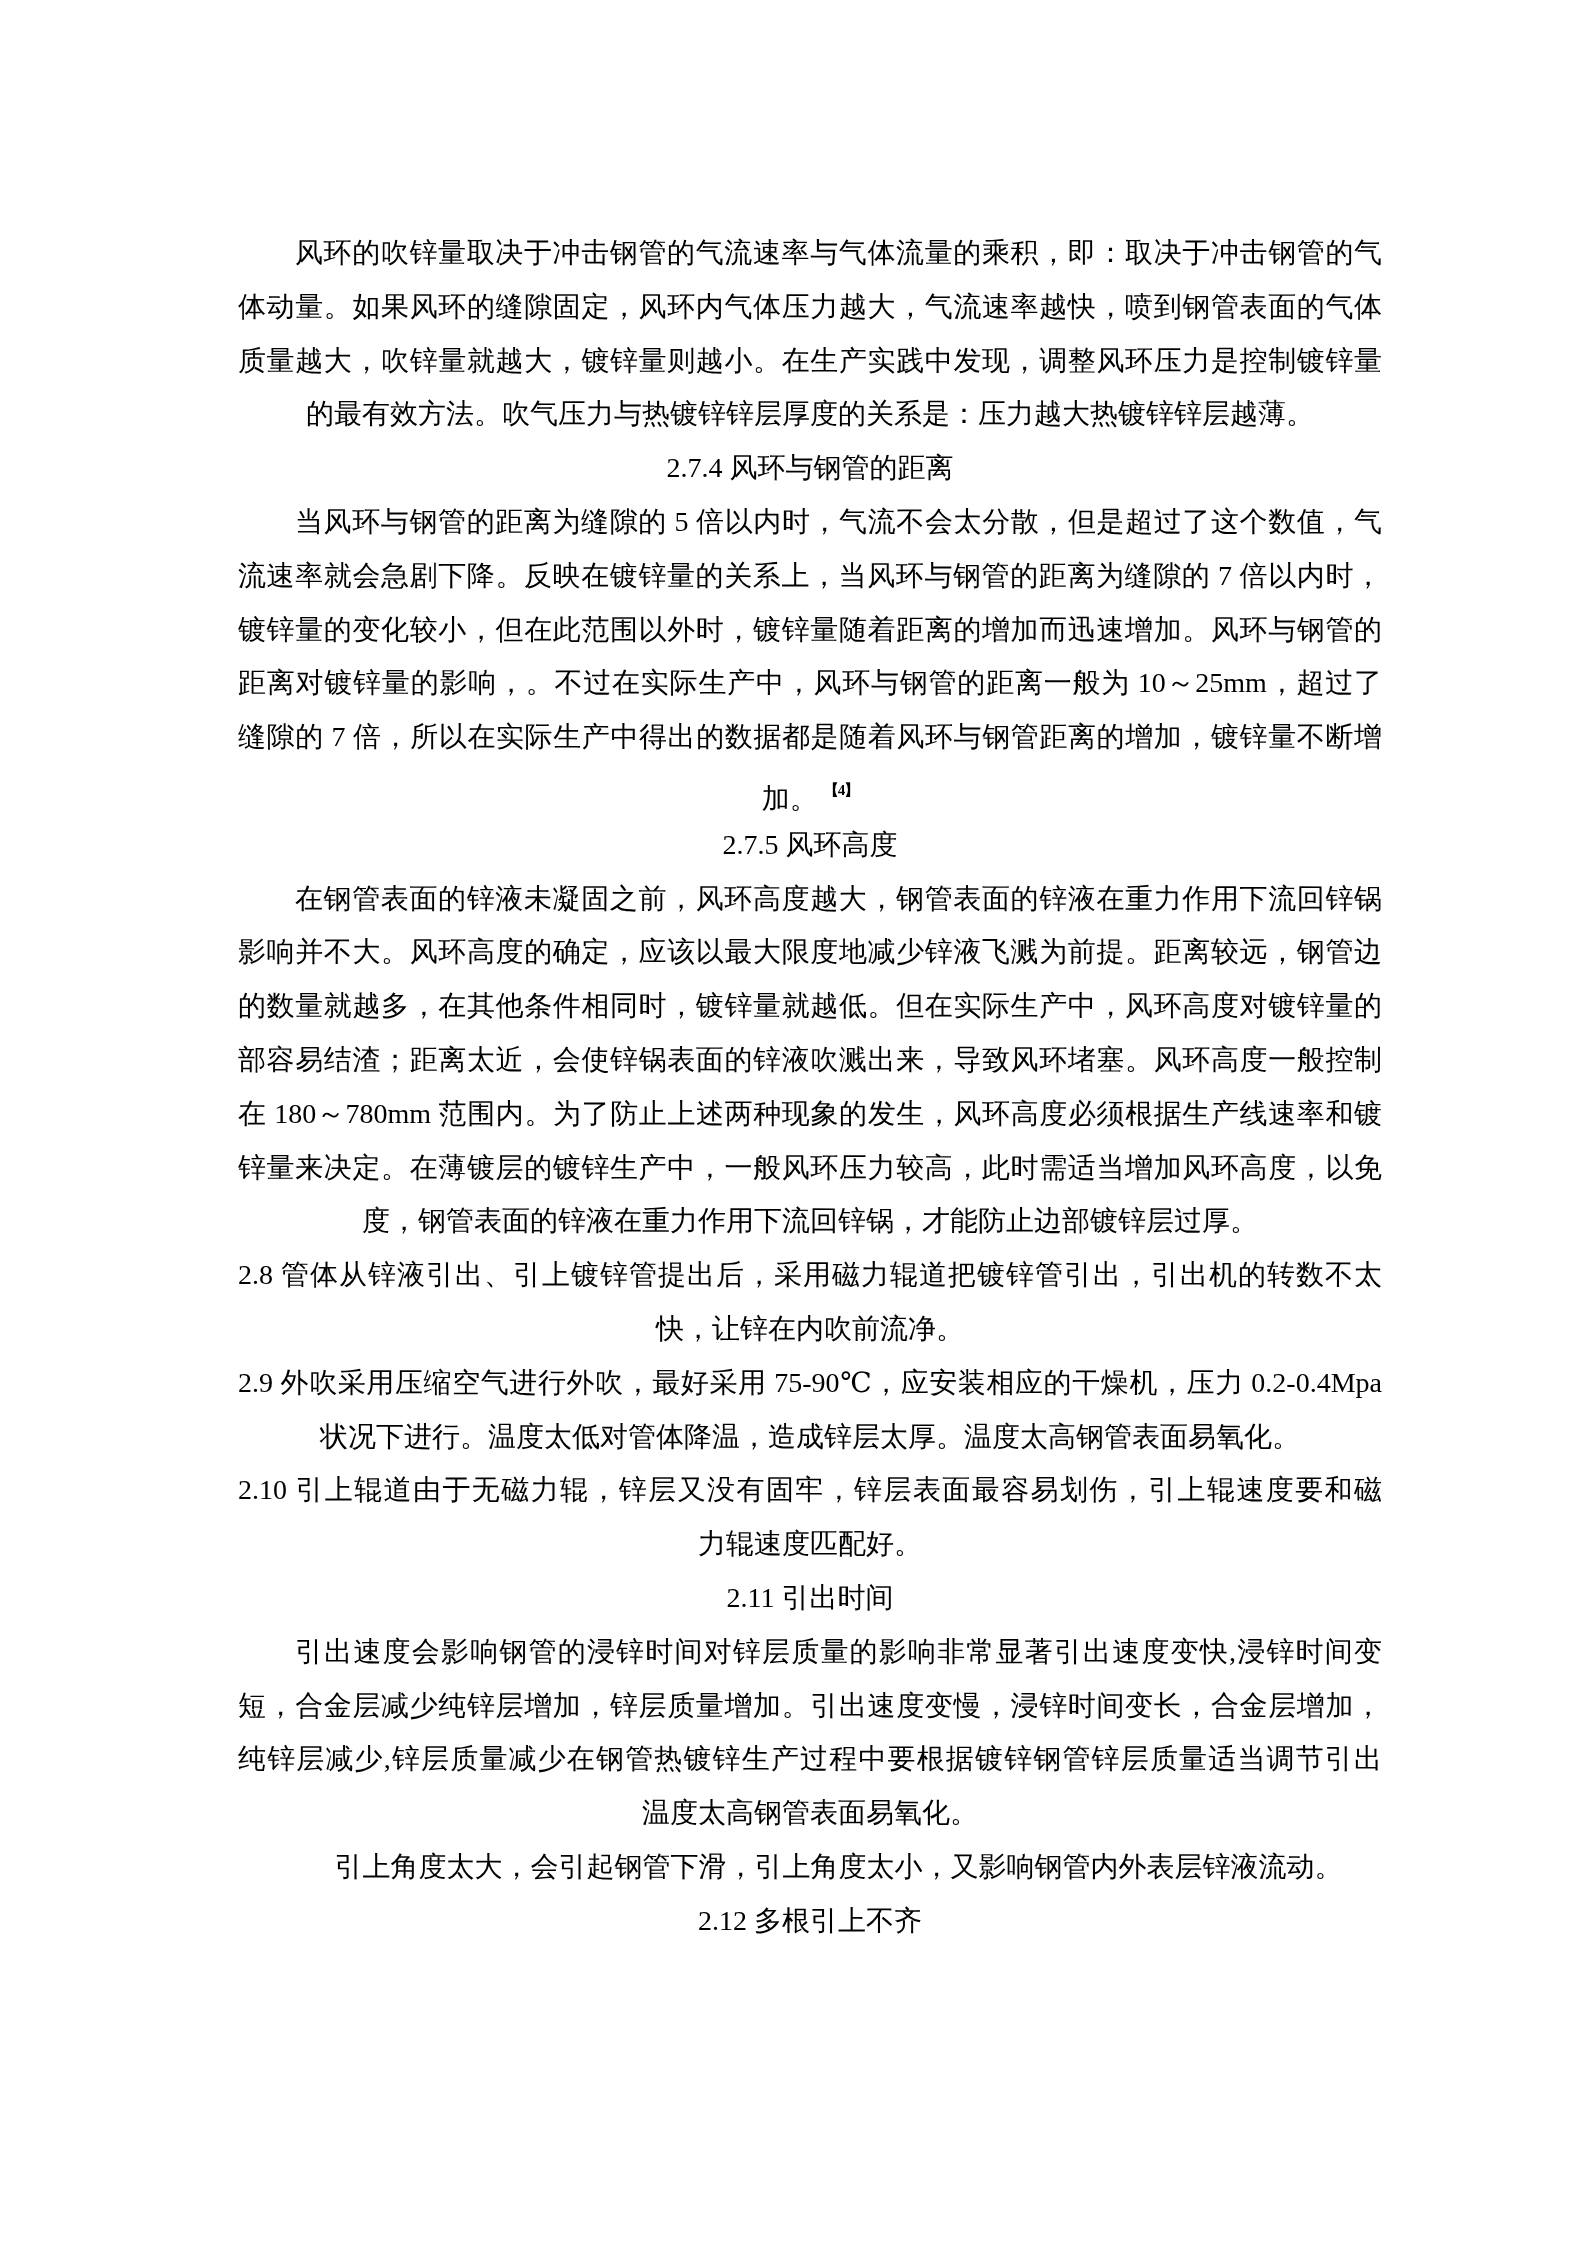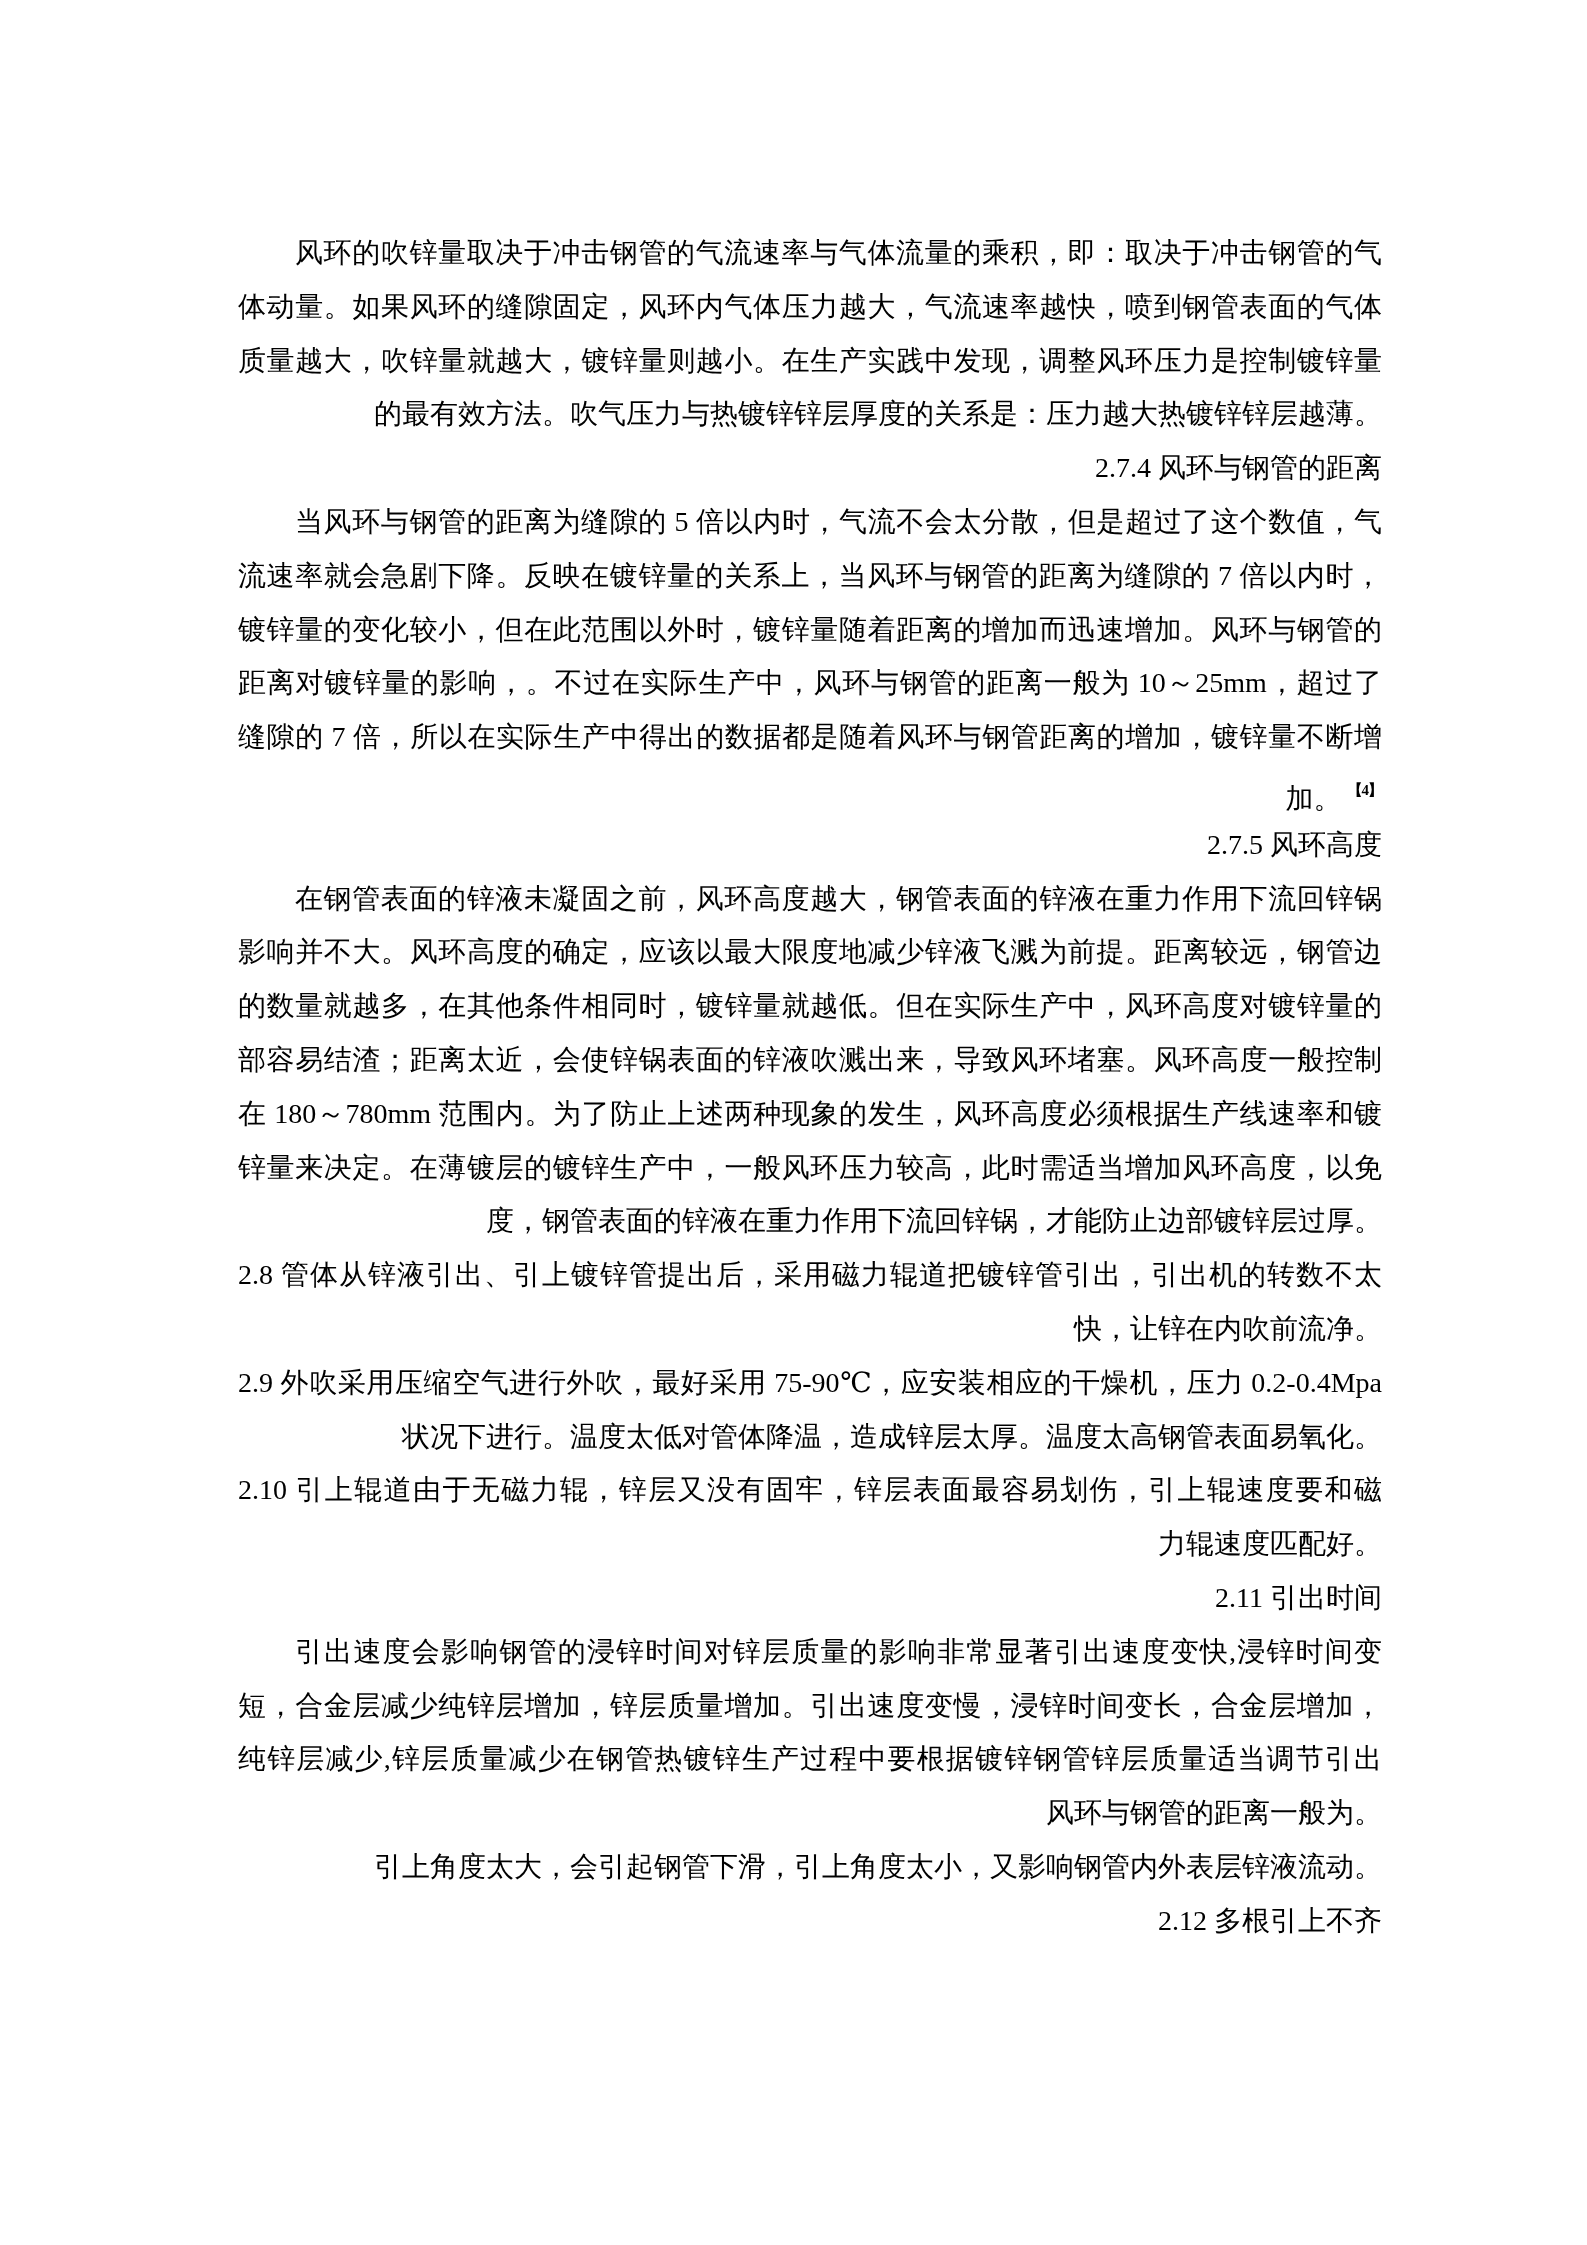--- a/index.html
+++ b/index.html
@@ -20,21 +20,21 @@
   .doc {
     padding: 194px 205px 0 238px; 
     color: #000000;
   }
   .block { margin: 0; }
   .line {
     font-size: 28px;
     line-height: 53.8px;
     height: 53.8px;
     color: #000000;
-    text-align: right;
+    text-align: center;
     white-space: normal;
     letter-spacing: 0;
   }
   
   .line.fill {
     text-align: justify;
     text-align-last: justify;
   }
   .line.indent { text-indent: 57px; }
   sup.footnote {
@@ -91,21 +91,21 @@
         <div class="line fill">2.10 引上辊道由于无磁力辊，锌层又没有固牢，锌层表面最容易划伤，引上辊速度要和磁</div>
         <div class="line">力辊速度匹配好。</div>
       </div>
       <div class="block heading">
         <div class="line">2.11 引出时间</div>
       </div>
       <div class="block paragraph">
         <div class="line fill indent">引出速度会影响钢管的浸锌时间对锌层质量的影响非常显著引出速度变快,浸锌时间变</div>
         <div class="line fill">短，合金层减少纯锌层增加，锌层质量增加。引出速度变慢，浸锌时间变长，合金层增加，</div>
         <div class="line fill">纯锌层减少,锌层质量减少在钢管热镀锌生产过程中要根据镀锌钢管锌层质量适当调节引出</div>
-        <div class="line">风环与钢管的距离一般为。</div>
+        <div class="line">温度太高钢管表面易氧化。</div>
       </div>
       <div class="block paragraph">
         <div class="line indent">引上角度太大，会引起钢管下滑，引上角度太小，又影响钢管内外表层锌液流动。</div>
       </div>
       <div class="block heading">
         <div class="line">2.12 多根引上不齐</div>
       </div>
     </div>
 </div>
 

